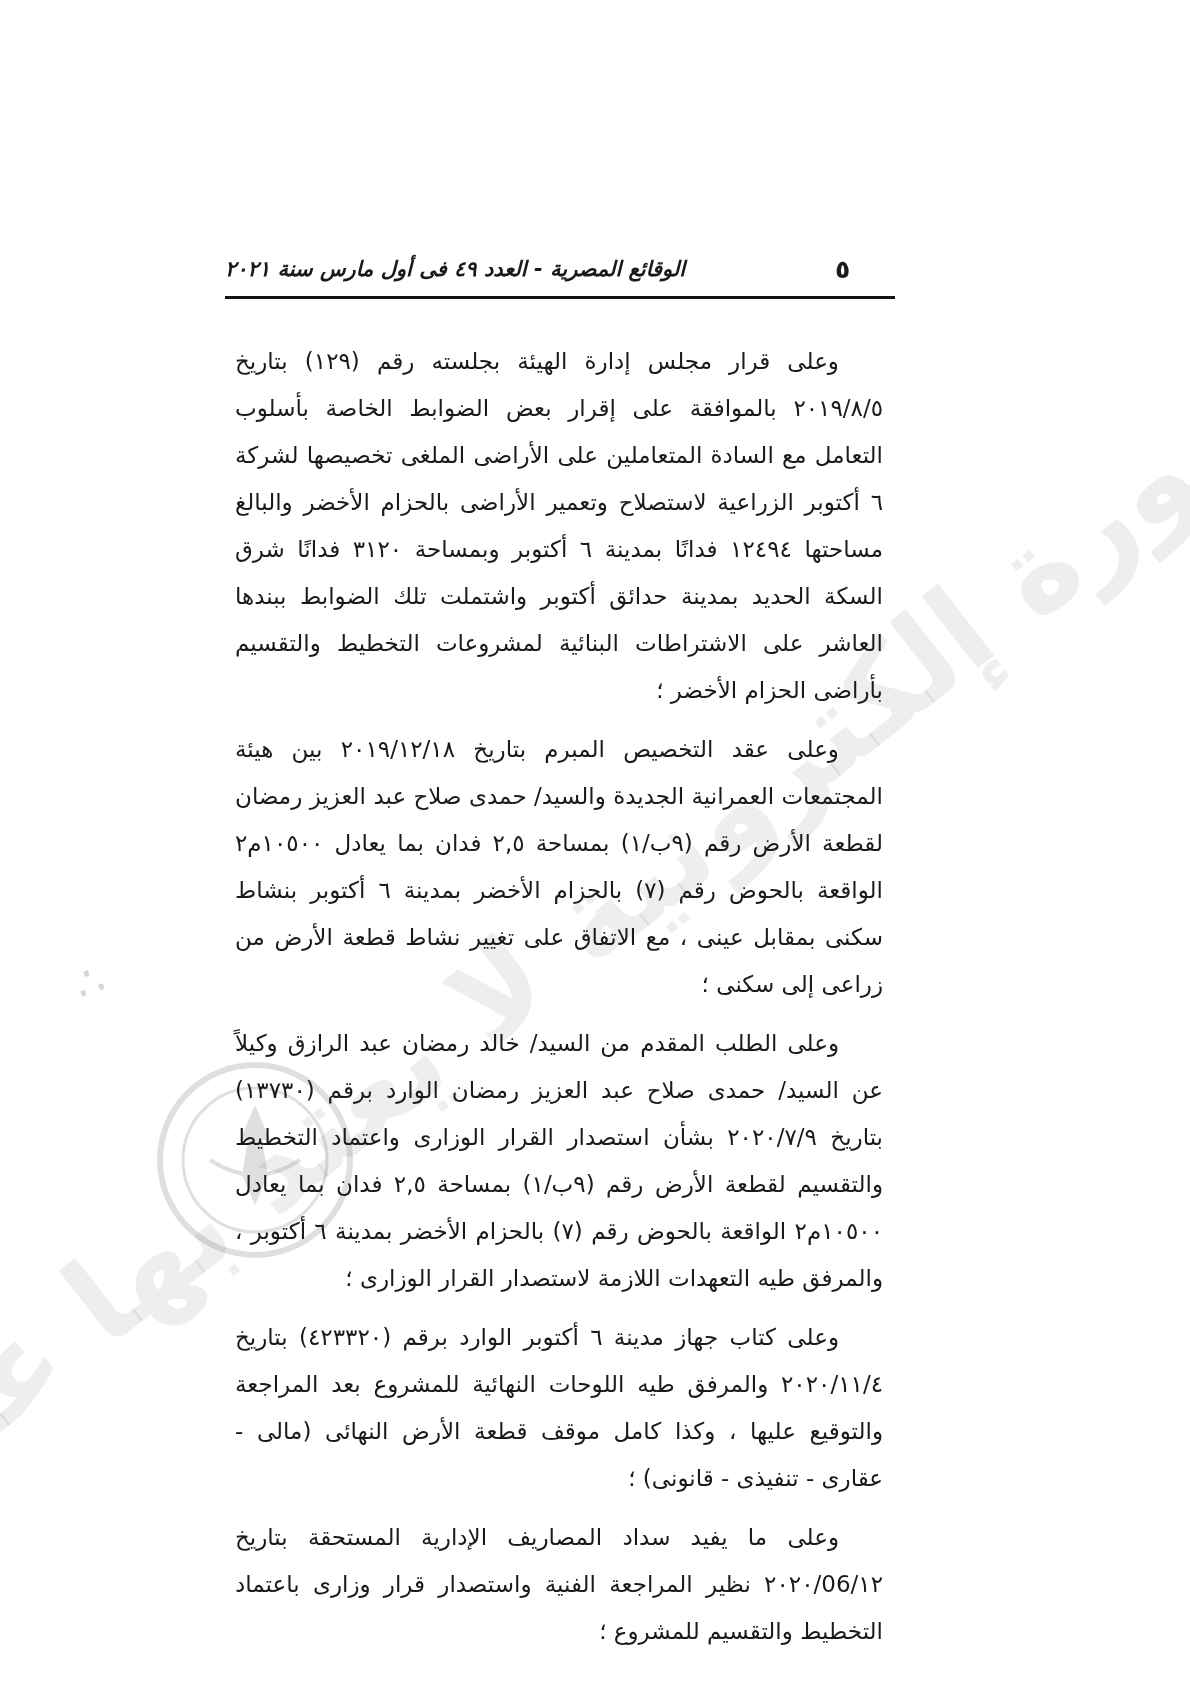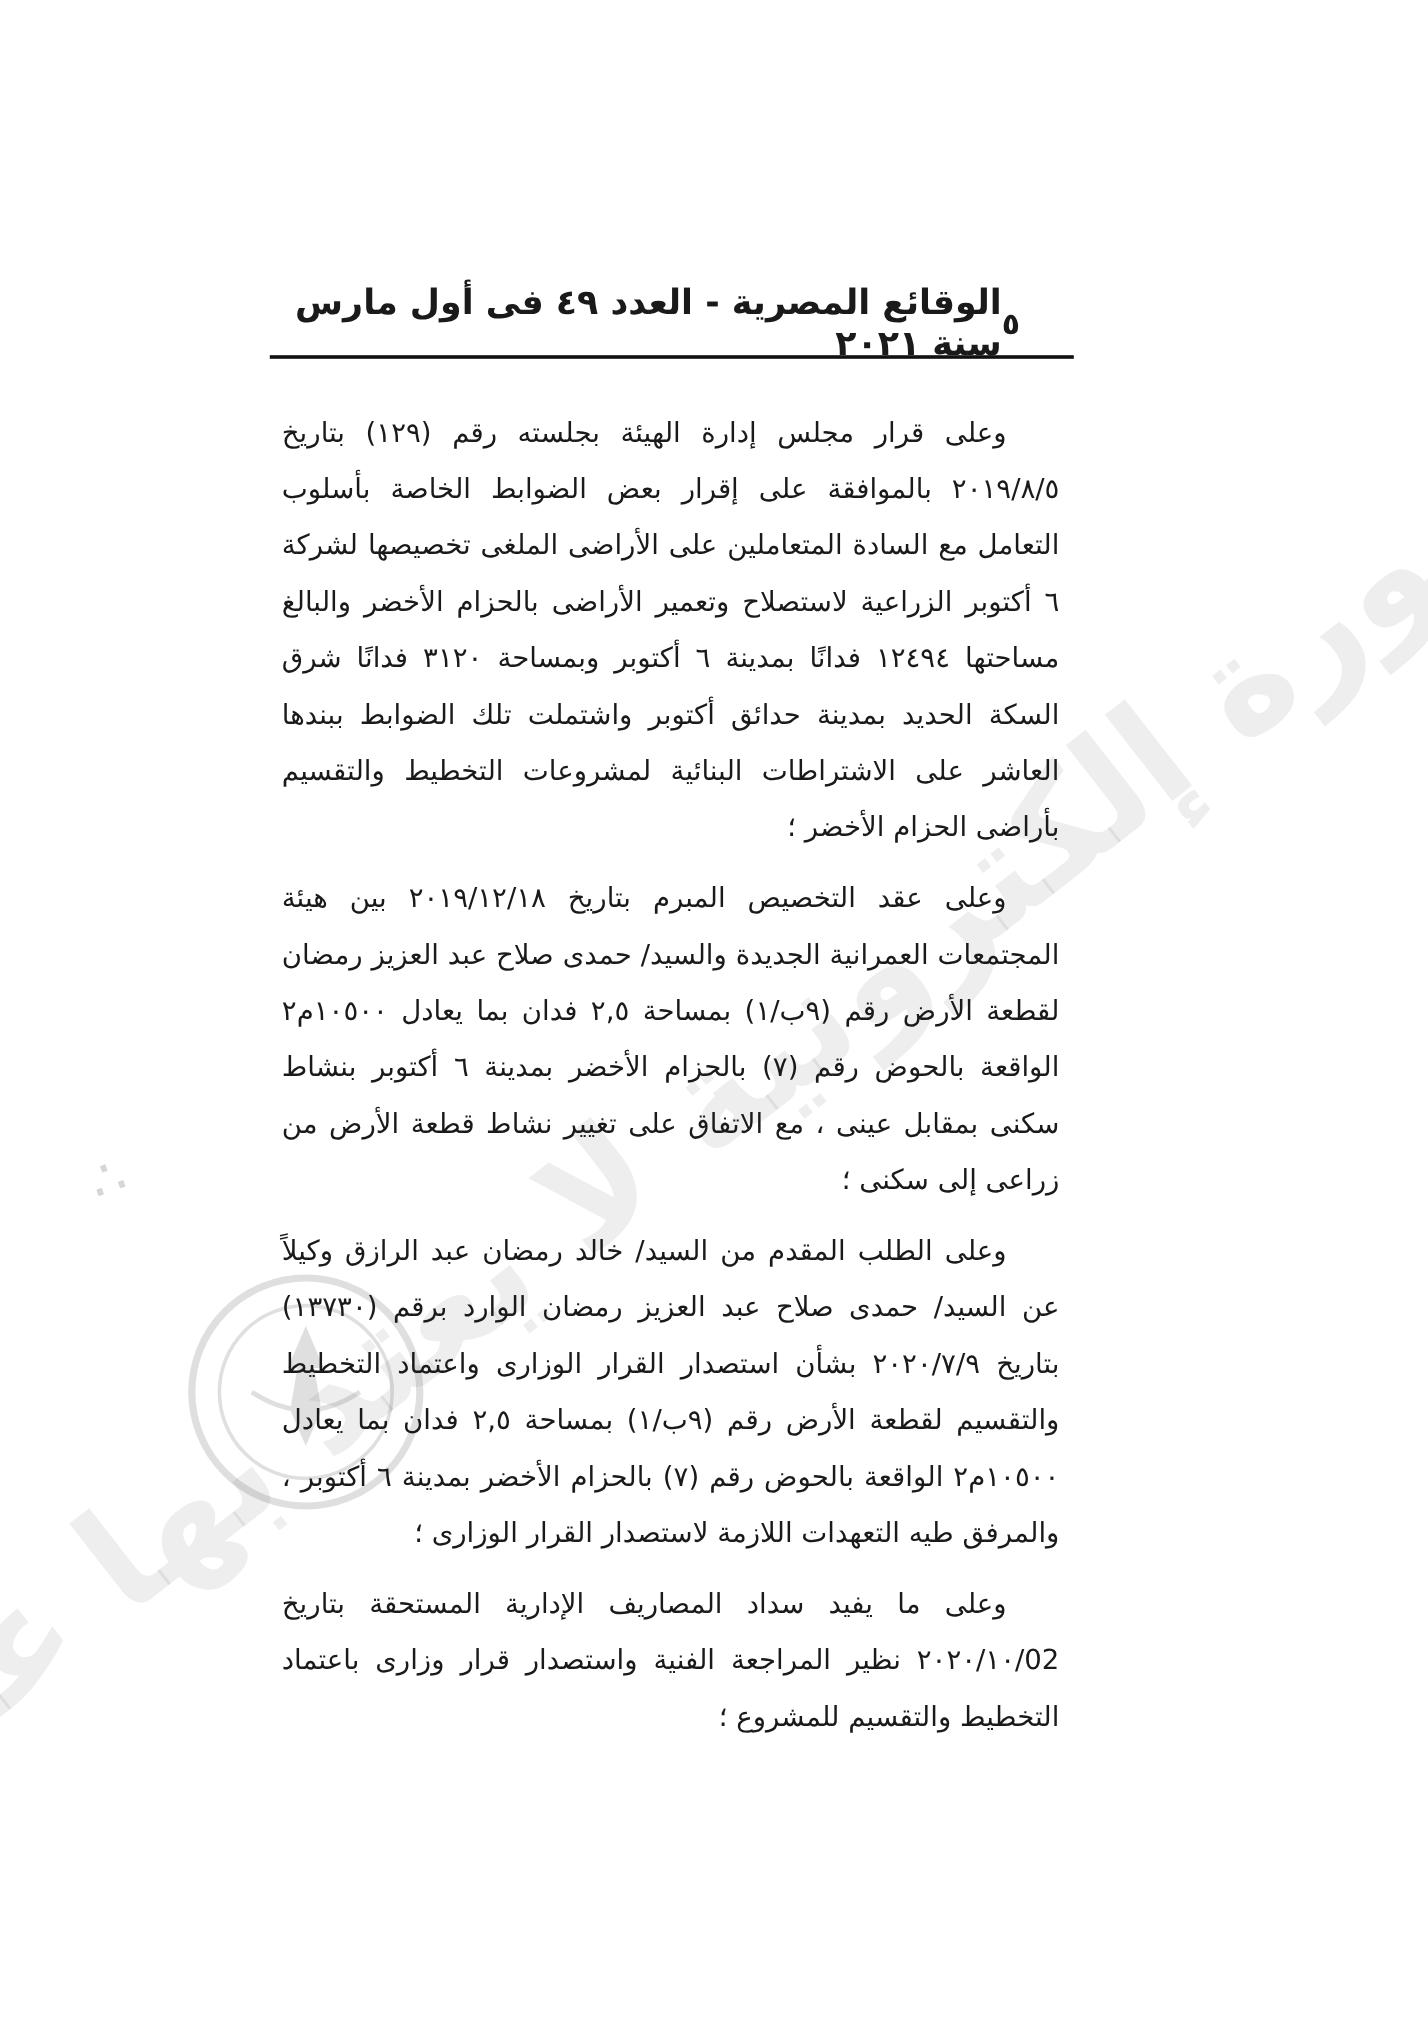--- a/index.html
+++ b/index.html
@@ -23,24 +23,25 @@
     position: absolute;
     top: 246px;
     right: 295px;
     left: 225px;
     height: 46px;
     display: flex;
     align-items: center;
   }
   .header-title {
     flex: 1;
-    text-align: right;
+    text-align: left;
     font-weight: bold;
-    font-size: 29px;
+    font-size: 21px;
     letter-spacing: 0.5px;
+    font-style: italic;
   }
   .header-pagenum {
     width: 60px;
     text-align: left;
     font-weight: bold;
     font-size: 25px;
   }
   .header-rule {
     position: absolute;
     top: 296px;
@@ -119,16 +120,17 @@
   <div class="header">
     <span class="header-pagenum">٥</span>
     <span class="header-title">الوقائع المصرية - العدد ٤٩ فى أول مارس سنة ٢٠٢١</span>
   </div>
   <div class="header-rule"></div>
 
   <div class="body-text">
     <p>وعلى قرار مجلس إدارة الهيئة بجلسته رقم (١٢٩) بتاريخ ٢٠١٩/٨/٥ بالموافقة على إقرار بعض الضوابط الخاصة بأسلوب التعامل مع السادة المتعاملين على الأراضى الملغى تخصيصها لشركة ٦ أكتوبر الزراعية لاستصلاح وتعمير الأراضى بالحزام الأخضر والبالغ مساحتها ١٢٤٩٤ فدانًا بمدينة ٦ أكتوبر وبمساحة ٣١٢٠ فدانًا شرق السكة الحديد بمدينة حدائق أكتوبر واشتملت تلك الضوابط ببندها العاشر على الاشتراطات البنائية لمشروعات التخطيط والتقسيم بأراضى الحزام الأخضر ؛</p>
     <p>وعلى عقد التخصيص المبرم بتاريخ ٢٠١٩/١٢/١٨ بين هيئة المجتمعات العمرانية الجديدة والسيد/ حمدى صلاح عبد العزيز رمضان لقطعة الأرض رقم (٩ب/١) بمساحة ٢,٥ فدان بما يعادل ١٠٥٠٠م٢ الواقعة بالحوض رقم (٧) بالحزام الأخضر بمدينة ٦ أكتوبر بنشاط سكنى بمقابل عينى ، مع الاتفاق على تغيير نشاط قطعة الأرض من زراعى إلى سكنى ؛</p>
     <p>وعلى الطلب المقدم من السيد/ خالد رمضان عبد الرازق وكيلاً عن السيد/ حمدى صلاح عبد العزيز رمضان الوارد برقم (١٣٧٣٠) بتاريخ ٢٠٢٠/٧/٩ بشأن استصدار القرار الوزارى واعتماد التخطيط والتقسيم لقطعة الأرض رقم (٩ب/١) بمساحة ٢,٥ فدان بما يعادل ١٠٥٠٠م٢ الواقعة بالحوض رقم (٧) بالحزام الأخضر بمدينة ٦ أكتوبر ، والمرفق طيه التعهدات اللازمة لاستصدار القرار الوزارى ؛</p>
-    <p>وعلى ما يفيد سداد المصاريف الإدارية المستحقة بتاريخ ٢٠٢٠/١٠/02 نظير المراجعة الفنية واستصدار قرار وزارى باعتماد التخطيط والتقسيم للمشروع ؛</p>
+    <p>وعلى كتاب جهاز مدينة ٦ أكتوبر الوارد برقم (٤٢٣٣٢٠) بتاريخ ٢٠٢٠/١١/٤ والمرفق طيه اللوحات النهائية للمشروع بعد المراجعة والتوقيع عليها ، وكذا كامل موقف قطعة الأرض النهائى (مالى - عقارى - تنفيذى - قانونى) ؛</p>
+    <p>وعلى ما يفيد سداد المصاريف الإدارية المستحقة بتاريخ ٢٠٢٠/06/١٢ نظير المراجعة الفنية واستصدار قرار وزارى باعتماد التخطيط والتقسيم للمشروع ؛</p>
   </div>
 
 </div>
 
 </body></html>

